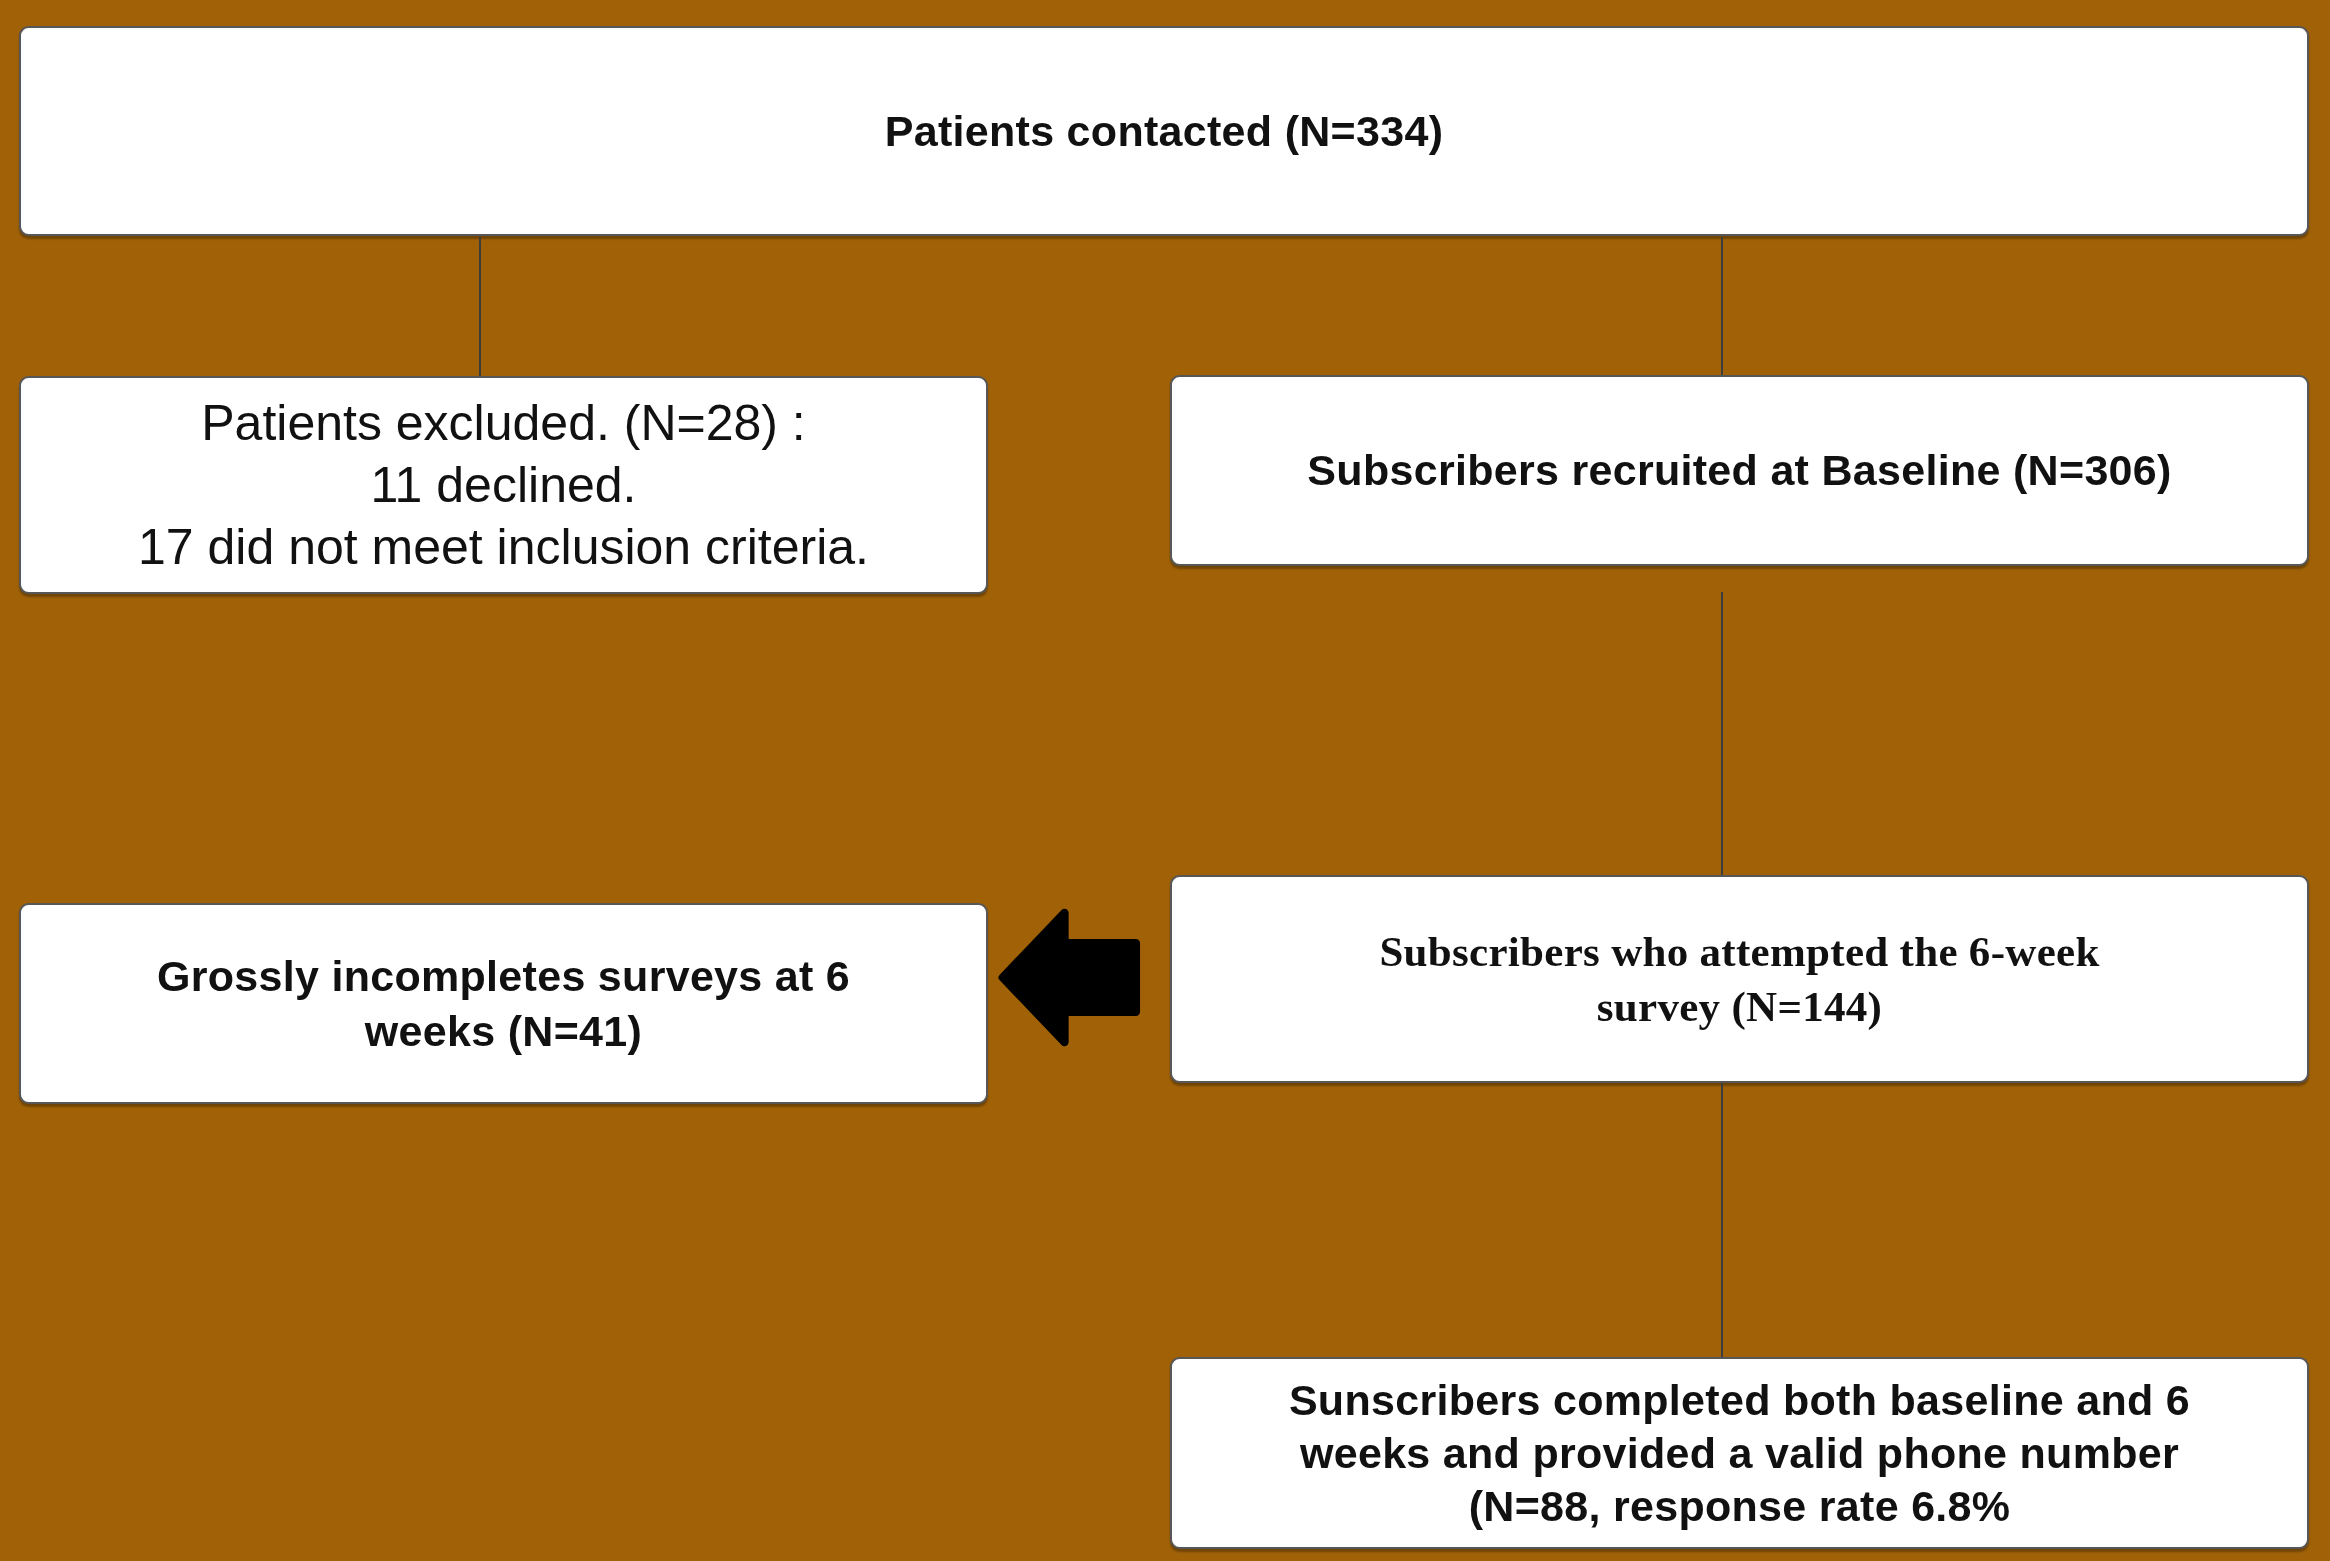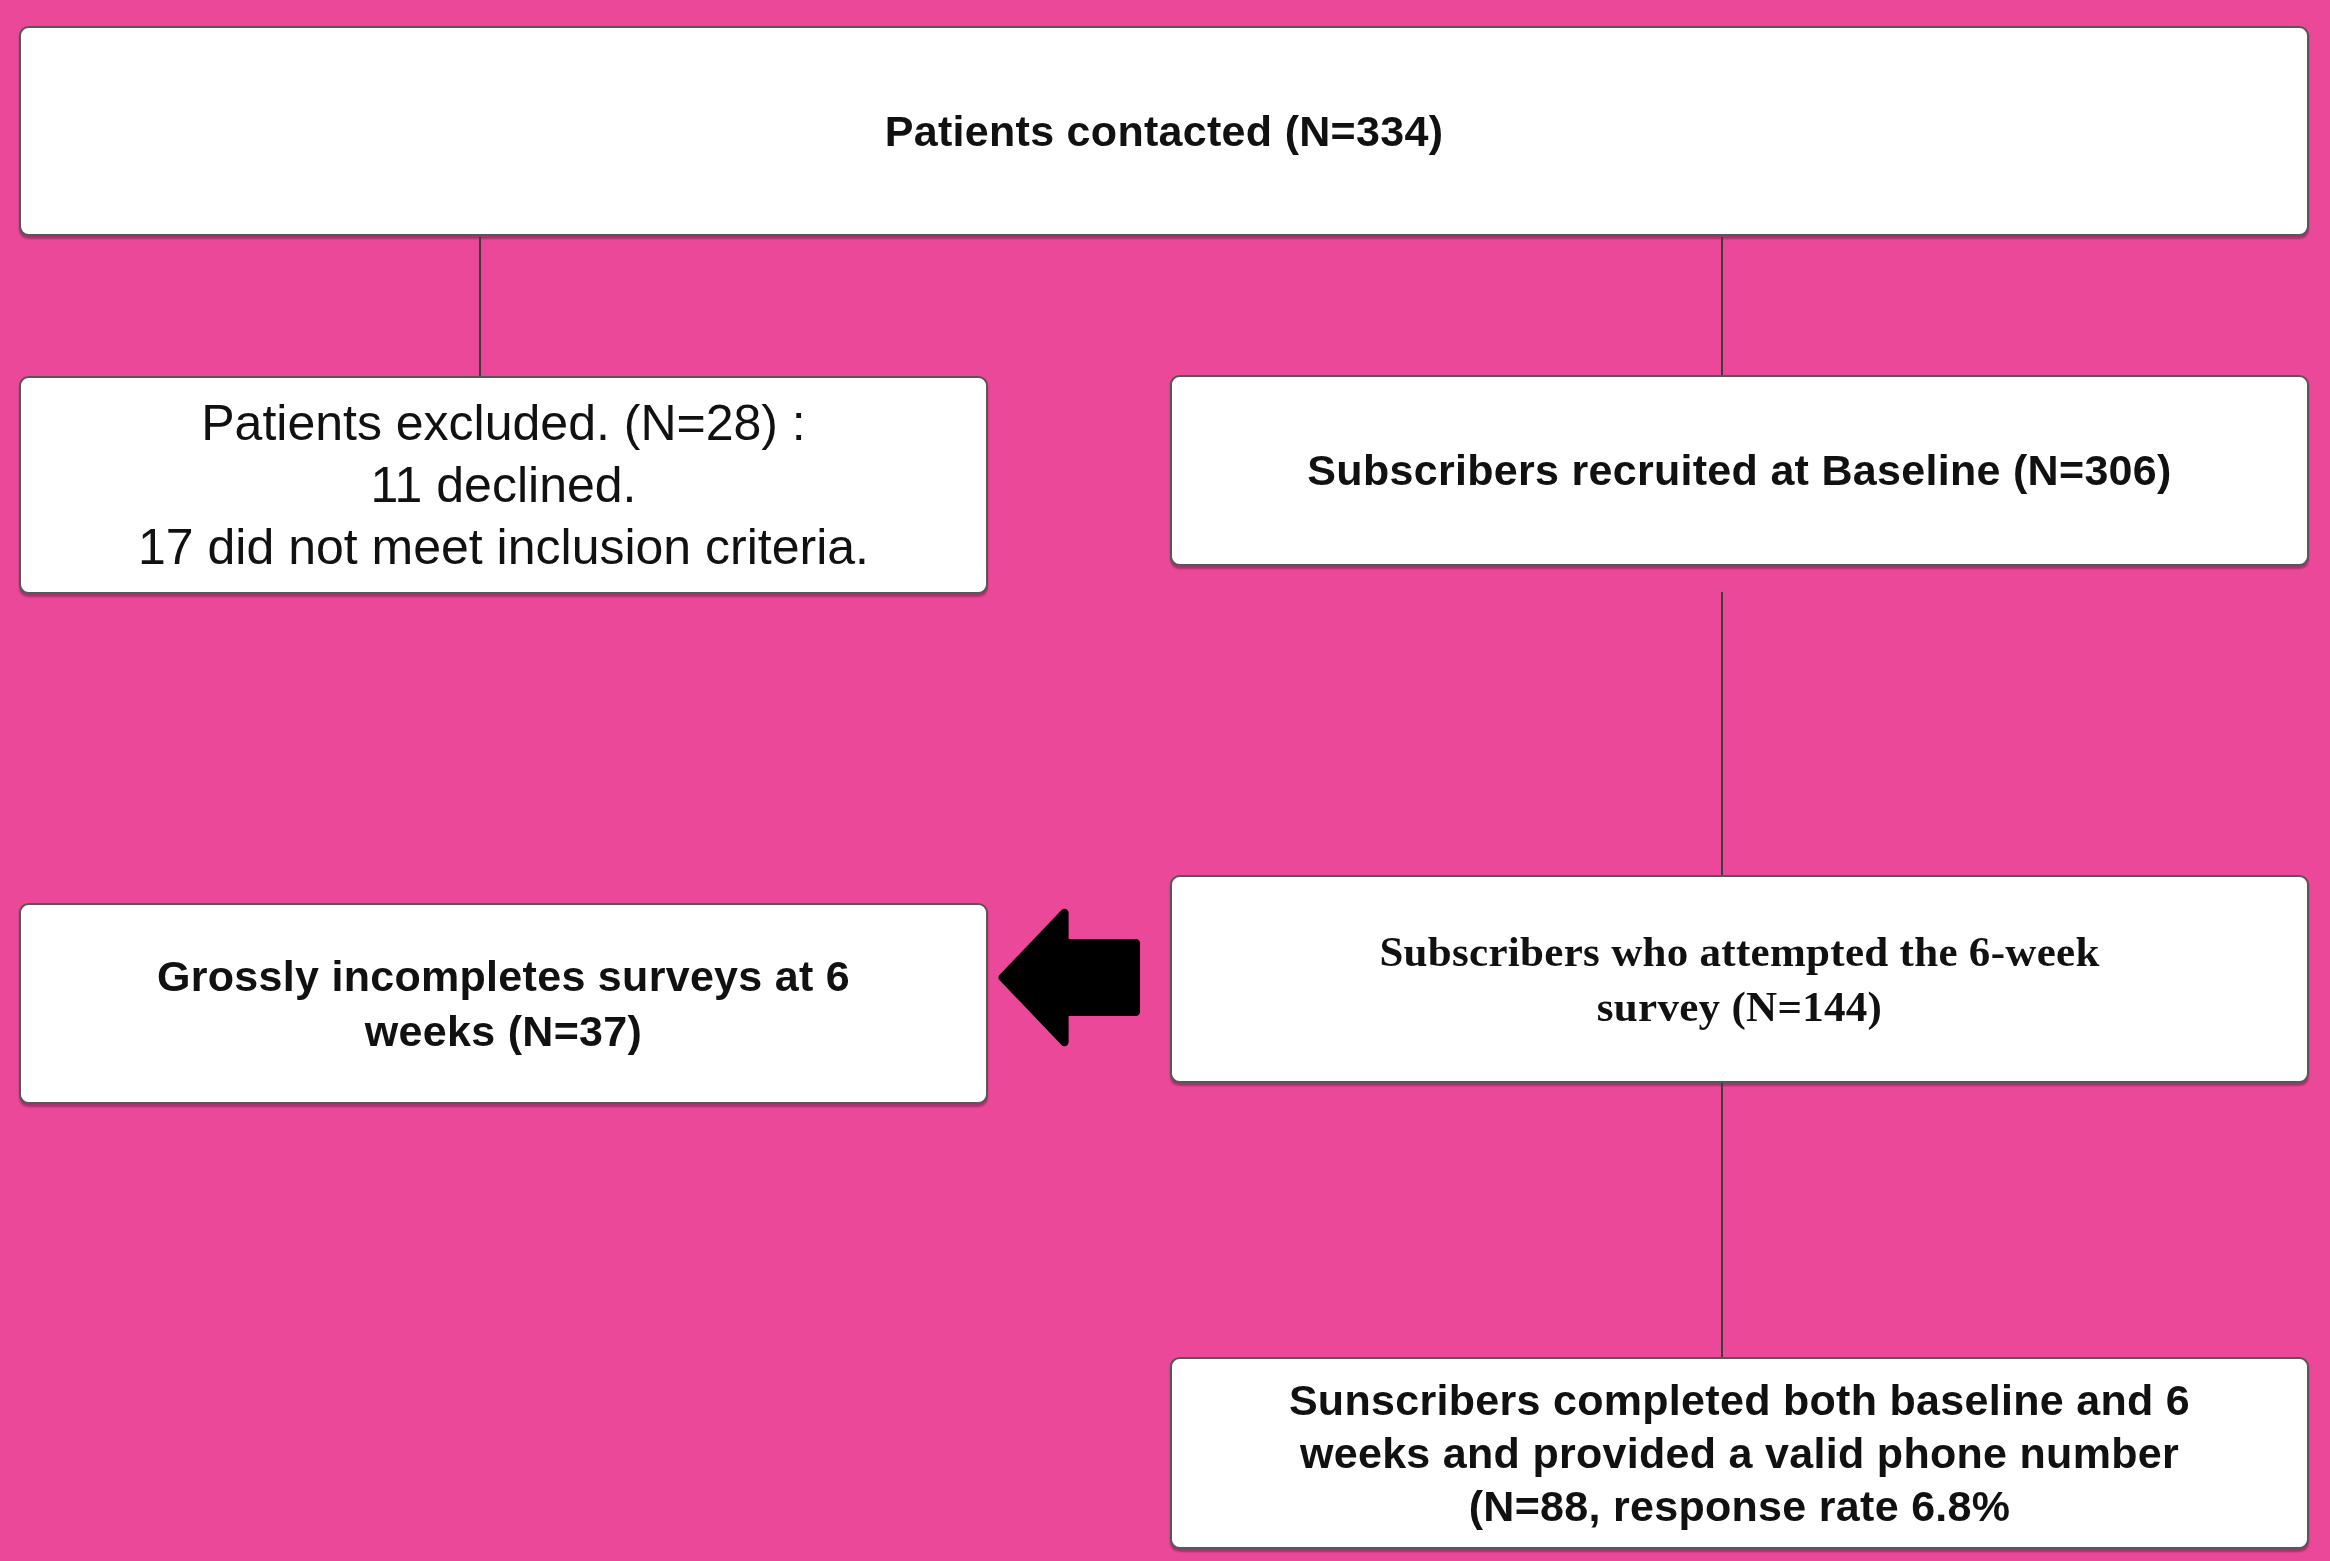--- a/index.html
+++ b/index.html
@@ -4,21 +4,21 @@
 <style>
   html, body {
     margin: 0;
     padding: 0;
     background: #ffffff;
   }
   .canvas {
     position: relative;
     width: 2330px;
     height: 1561px;
-    background: #ec4899;
+    background: #a16207;
     font-family: "Liberation Sans", "DejaVu Sans", sans-serif;
     color: #111111;
     overflow: hidden;
   }
   .node {
     position: absolute;
     box-sizing: border-box;
     background: #ffffff;
     border: 2.1px solid #575757;
     border-radius: 9.6px;
@@ -81,21 +81,21 @@
   </div>
 
   <div class="node" id="box-recruited">
     <span class="line bold-text">Subscribers recruited at Baseline (N=306)</span>
   </div>
 
   <div class="connector" id="conn-mid-right"></div>
 
   <div class="node" id="box-incomplete">
     <span class="line bold-text">Grossly incompletes surveys at 6</span>
-    <span class="line bold-text">weeks (N=37)</span>
+    <span class="line bold-text">weeks (N=41)</span>
   </div>
 
   <svg id="flow-arrow" viewBox="0 0 224 214" xmlns="http://www.w3.org/2000/svg" aria-hidden="true">
     <polygon points="14,107 104,13 104,57 208,57 208,157 104,157 104,201" fill="#000000" stroke="#000000" stroke-width="12" stroke-linejoin="round"></polygon>
   </svg>
 
   <div class="node" id="box-attempted">
     <span class="line bold-text">Subscribers who attempted the 6-week</span>
     <span class="line bold-text">survey (N=144)</span>
   </div>

